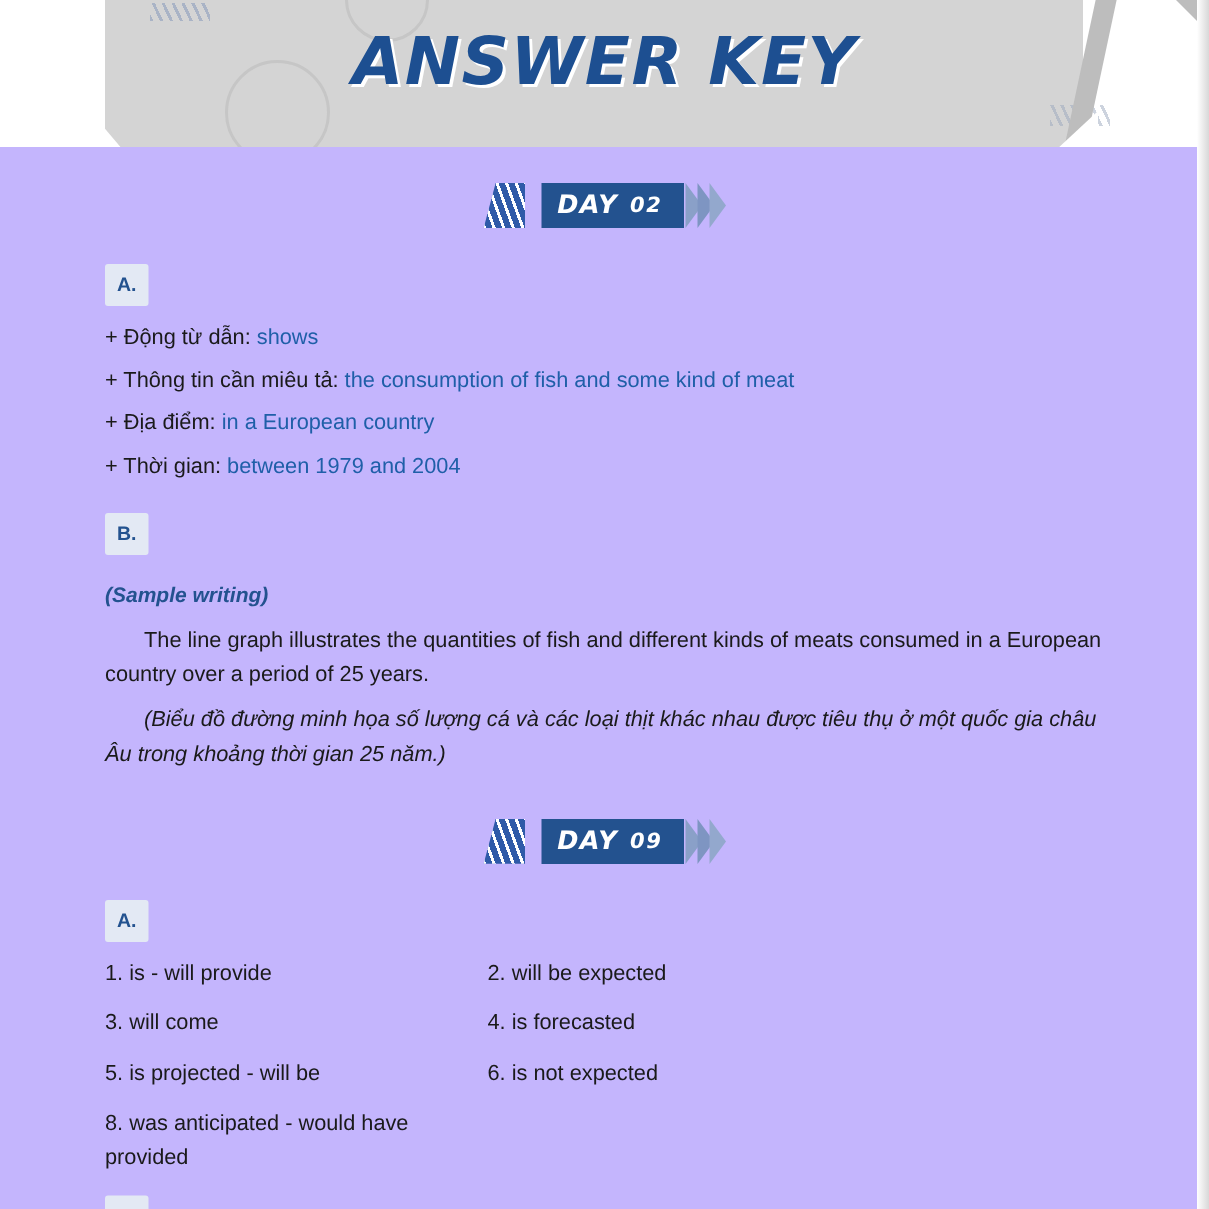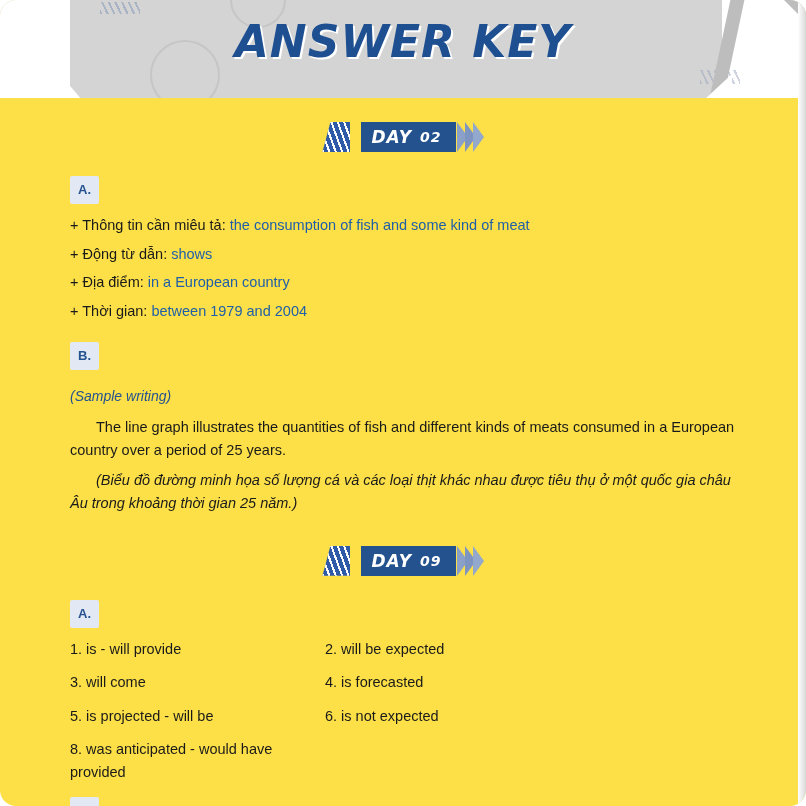--- a/index.html
+++ b/index.html
@@ -9,22 +9,21 @@
     width: 806px;
     height: 806px;
     background: #ffffff;
     font-family: "Liberation Sans", sans-serif;
   }
   #page {
     position: relative;
     width: 806px;
     height: 806px;
     overflow: hidden;
-    background: #fde047;
-    border-radius: 16px;
+    background: #c4b5fd;
   }
 
   
   .header {
     position: relative;
     width: 806px;
     height: 98px;
     background: #d4d4d4;
     overflow: hidden;
   }
@@ -181,21 +180,21 @@
   }
   .bullet {
     margin: 0 0 6px 8px;
     font-family: "Liberation Sans", sans-serif;
   }
   .blue { color: #1f5fa8; }
   .sample-label {
     margin: 6px 0 8px 8px;
     color: #23528f;
     font-style: italic;
-    font-weight: normal;
+    font-weight: bold;
     font-size: 14px;
   }
   .para {
     margin: 0 0 4px 8px;
     text-indent: 26px;
     line-height: 1.62;
   }
   .para.vi {
     font-style: italic;
     text-indent: 26px;
@@ -243,24 +242,24 @@
       <div class="chev c1"></div>
       <div class="chev c2"></div>
       <div class="chev c3"></div>
     </div>
   </div>
 
   <div class="content">
     <div class="sec-badge">A.</div>
 
     <div class="bullet">
+      <span>+ Động từ dẫn: </span><span class="blue">shows</span>
+    </div>
+    <div class="bullet">
       <span>+ Thông tin cần miêu tả: </span><span class="blue">the consumption of fish and some kind of meat</span>
-    </div>
-    <div class="bullet">
-      <span>+ Động từ dẫn: </span><span class="blue">shows</span>
     </div>
     <div class="bullet">
       <span>+ Địa điểm: </span><span class="blue">in a European country</span>
     </div>
     <div class="bullet">
       <span>+ Thời gian: </span><span class="blue">between 1979 and 2004</span>
     </div>
 
     <div class="sec-badge">B.</div>
 

